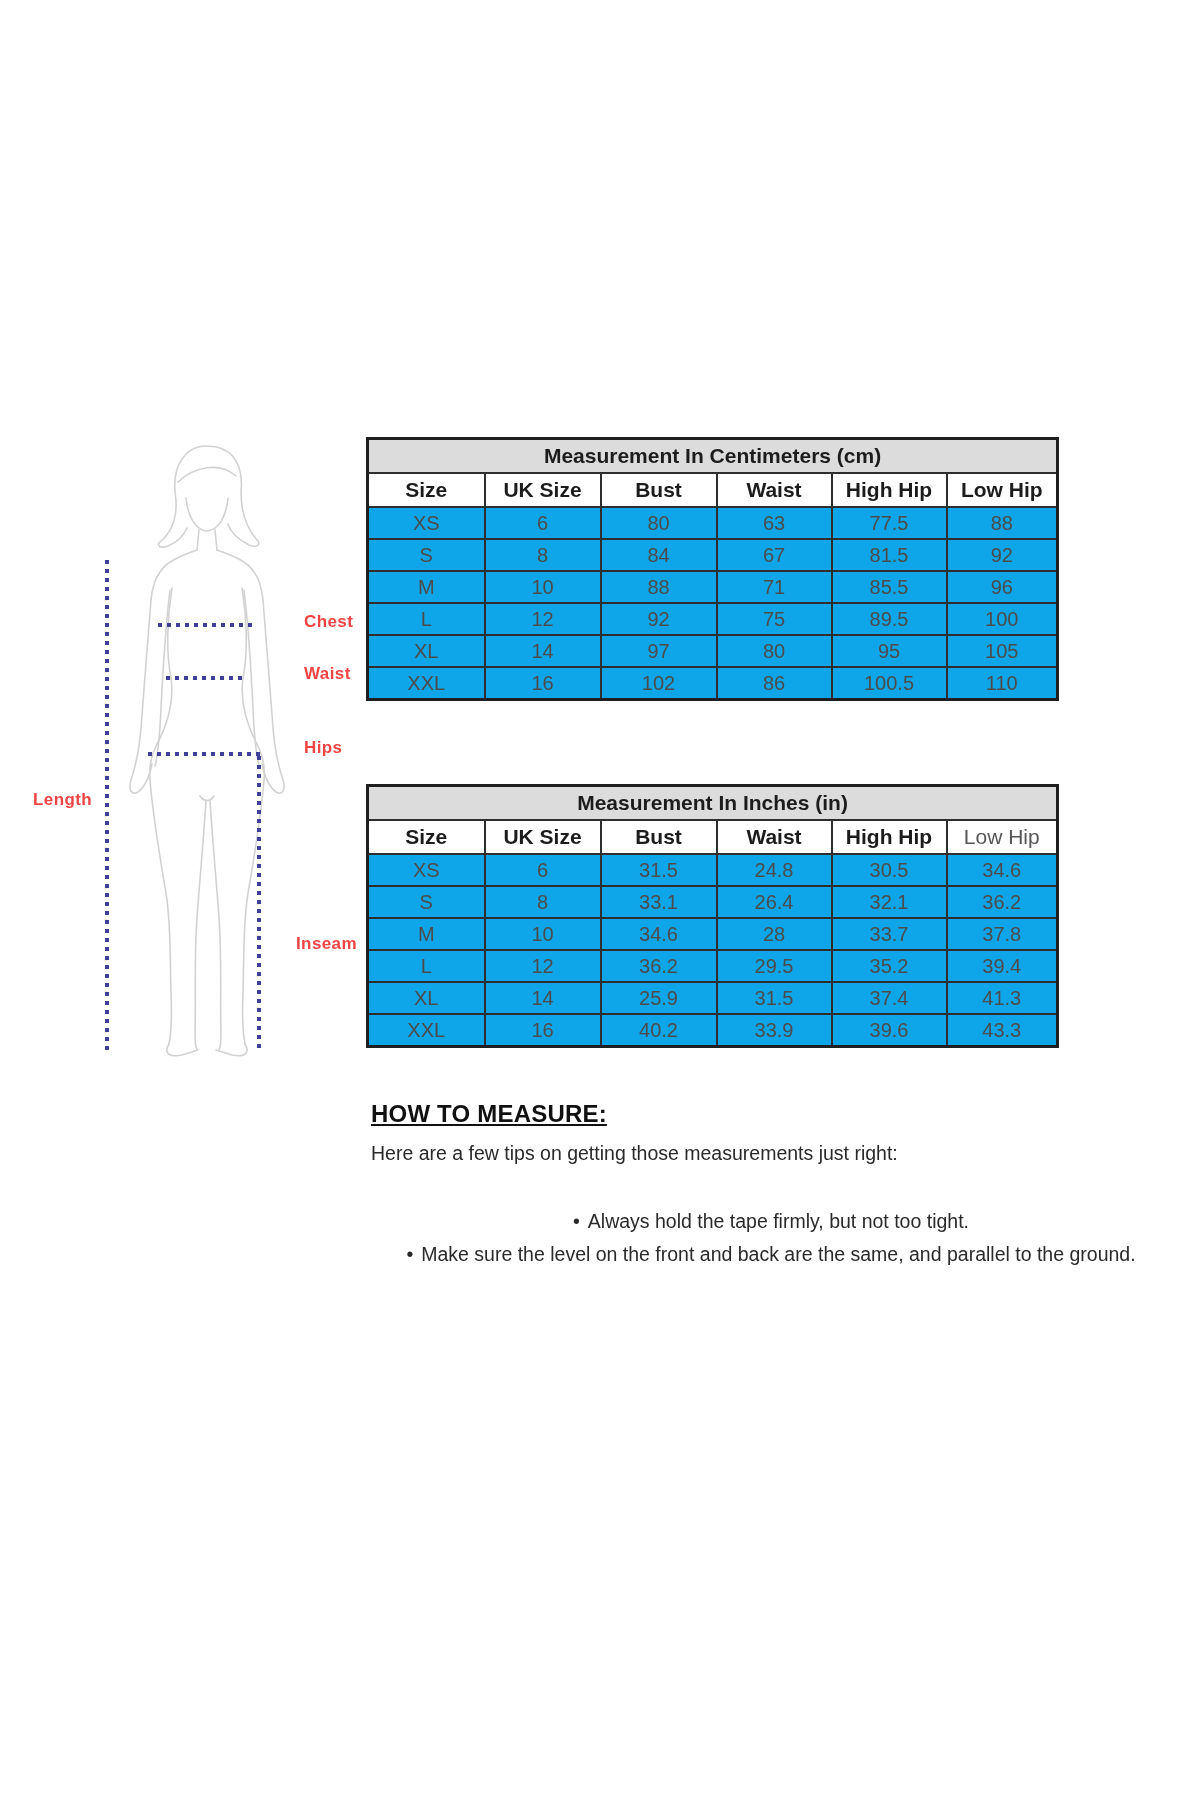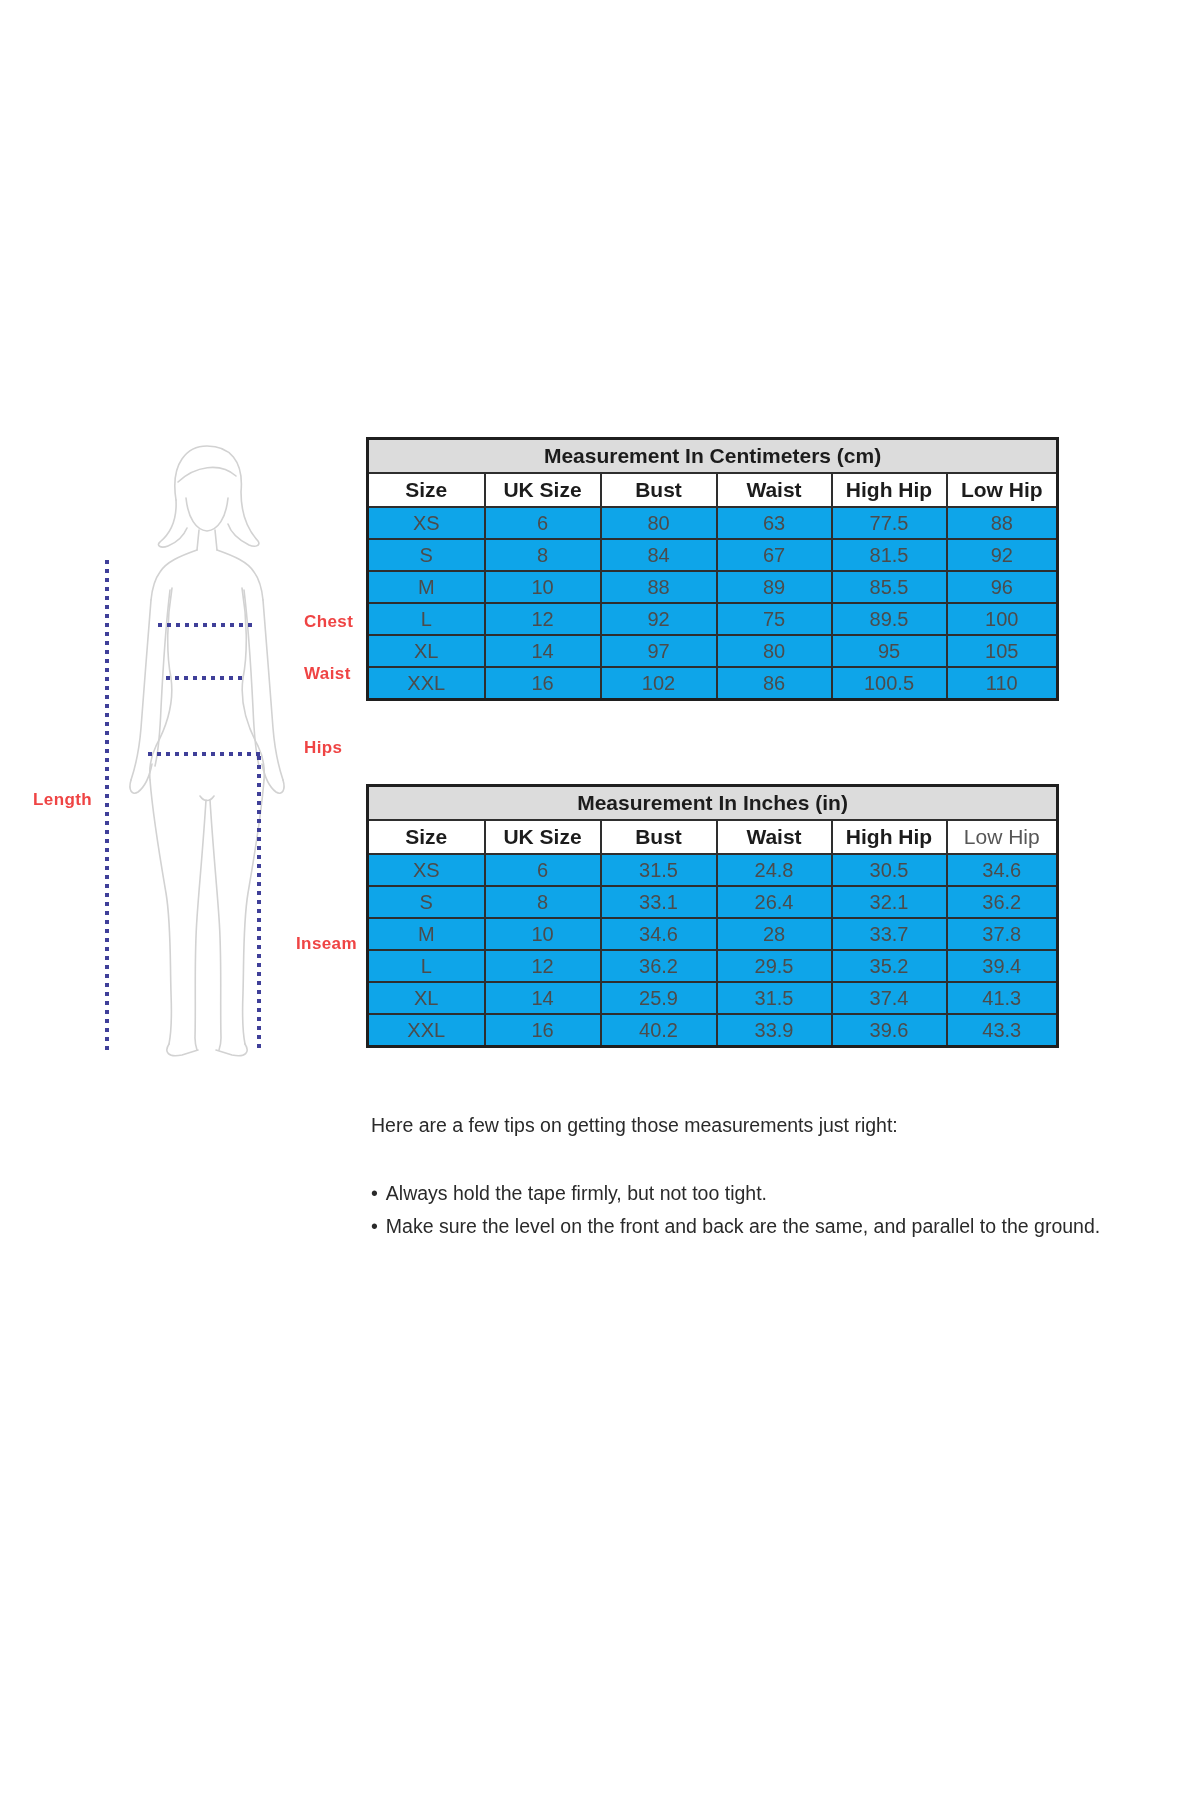--- a/index.html
+++ b/index.html
@@ -39,21 +39,21 @@
   
   .size-table.in .cols-row th:last-child { font-weight:400; color:#565656; }
 
   
   .how-to { position:absolute; left:371px; top:1100px; width:800px; color:#222; }
   .how-to h3 {
     margin:0; font-size:24px; font-weight:700; color:#111;
     text-decoration:underline; letter-spacing:.2px;
   }
   .how-to .intro { margin:14px 0 0 0; font-size:19.5px; color:#2a2a2a; }
-  .how-to ul { margin:40px 0 0 0; padding:0; list-style:none; }
+  .how-to ul { margin:40px 0 0 0; padding:0; list-style:none;text-align:center; }
   .how-to li { font-size:19.5px; line-height:33px; color:#2a2a2a; }
   .how-to li::before { content:"\2022"; margin-right:8px; color:#2a2a2a; }
 </style>
 </head>
 <body>
 
 <div class="page">
 
   <div>
     <svg class="figure-svg" width="340" height="632" viewBox="0 0 340 632" fill="none" stroke="#d2d2d2" stroke-width="1.6" stroke-linecap="round">
@@ -145,21 +145,21 @@
           <td>8</td>
           <td>84</td>
           <td>67</td>
           <td>81.5</td>
           <td>92</td>
         </tr>
         <tr>
           <td>M</td>
           <td>10</td>
           <td>88</td>
-          <td>89</td>
+          <td>71</td>
           <td>85.5</td>
           <td>96</td>
         </tr>
         <tr>
           <td>L</td>
           <td>12</td>
           <td>92</td>
           <td>75</td>
           <td>89.5</td>
           <td>100</td>
@@ -251,20 +251,21 @@
           <td>16</td>
           <td>40.2</td>
           <td>33.9</td>
           <td>39.6</td>
           <td>43.3</td>
         </tr>
       </tbody>
   </table>
 
   <div class="how-to">
+    <h3>HOW TO MEASURE:</h3>
     <p class="intro">Here are a few tips on getting those measurements just right:</p>
     <ul>
         <li>Always hold the tape firmly, but not too tight.</li>
         <li>Make sure the level on the front and back are the same, and parallel to the ground.</li>
       </ul>
   </div>
 
 </div>
 
 </body></html>

